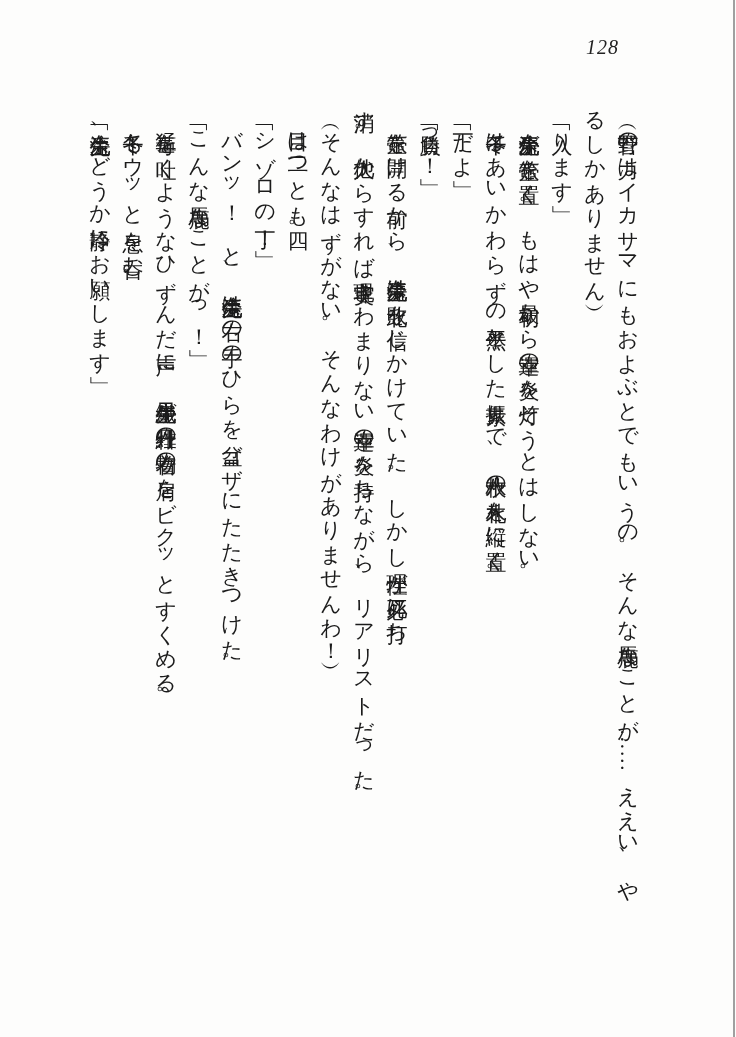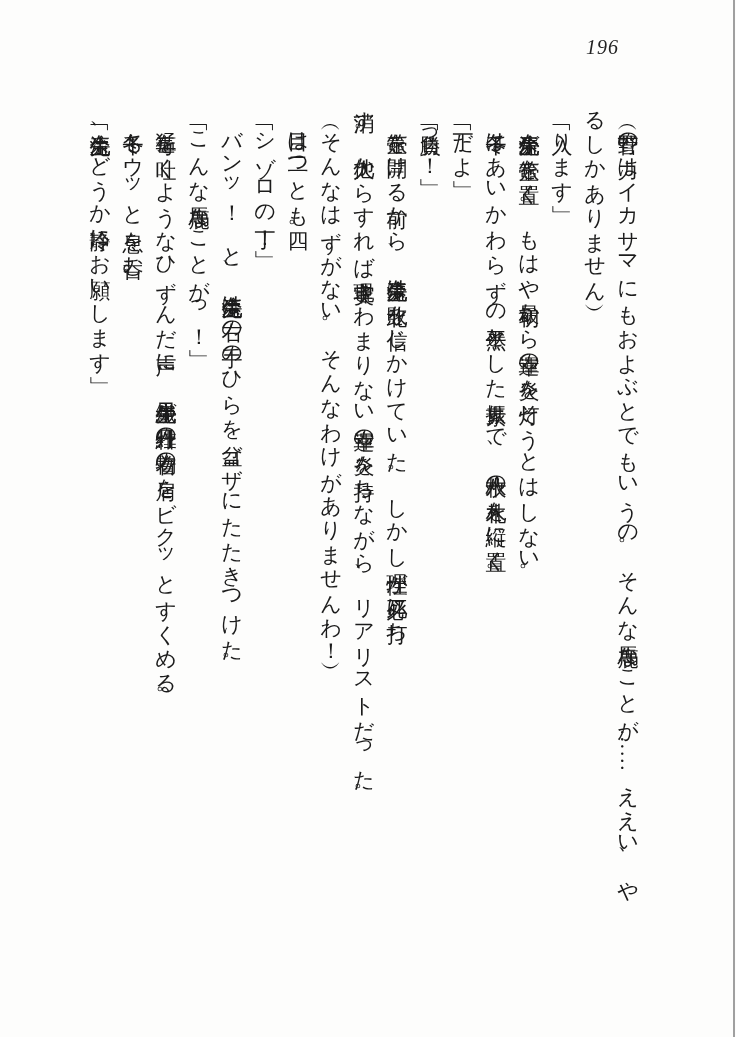--- a/index.html
+++ b/index.html
@@ -52,21 +52,21 @@
   .text-area p.line.indent {
     text-indent: 1em;
   }
 </style>
 </head>
 <body>
 
 <div class="page">
   <div class="edge-line"></div>
 
-  <div class="page-number">196</div>
+  <div class="page-number">128</div>
 
   <div class="text-area">
     <p class="line indent">（菅野の力はイカサマにもおよぶとでもいうの。そんな馬鹿なことが……ええい、や</p>
     <p class="line">るしかありません）</p>
     <p class="line indent">「入ります」</p>
     <p class="line indent">流奈先生が壺笊を置く。もはや最初から幸運の炎を灯そうとはしない。</p>
     <p class="line indent">千冬はあいかわらずの平然とした素振りで、八十枚の木札を縦に置く。</p>
     <p class="line indent">「丁だよ」</p>
     <p class="line indent">「勝負っ！」</p>
     <p class="line indent">壺笊を開ける前から、流奈先生は敗北を信じかけていた。しかし理性が必死に打ち</p>

